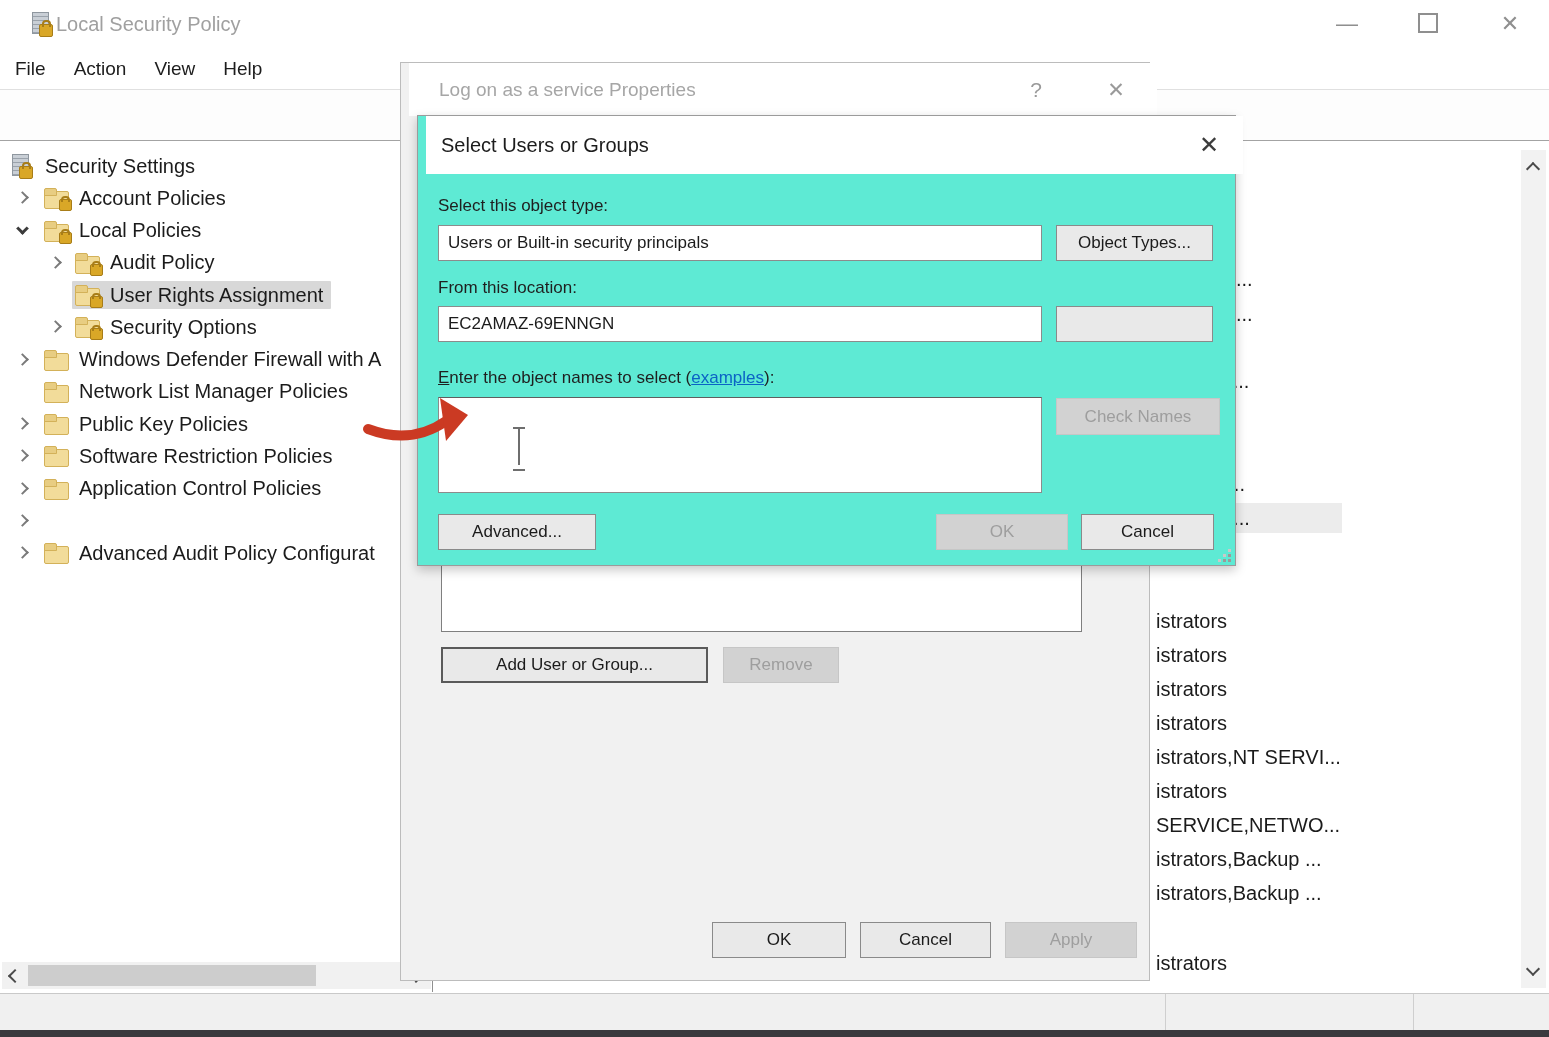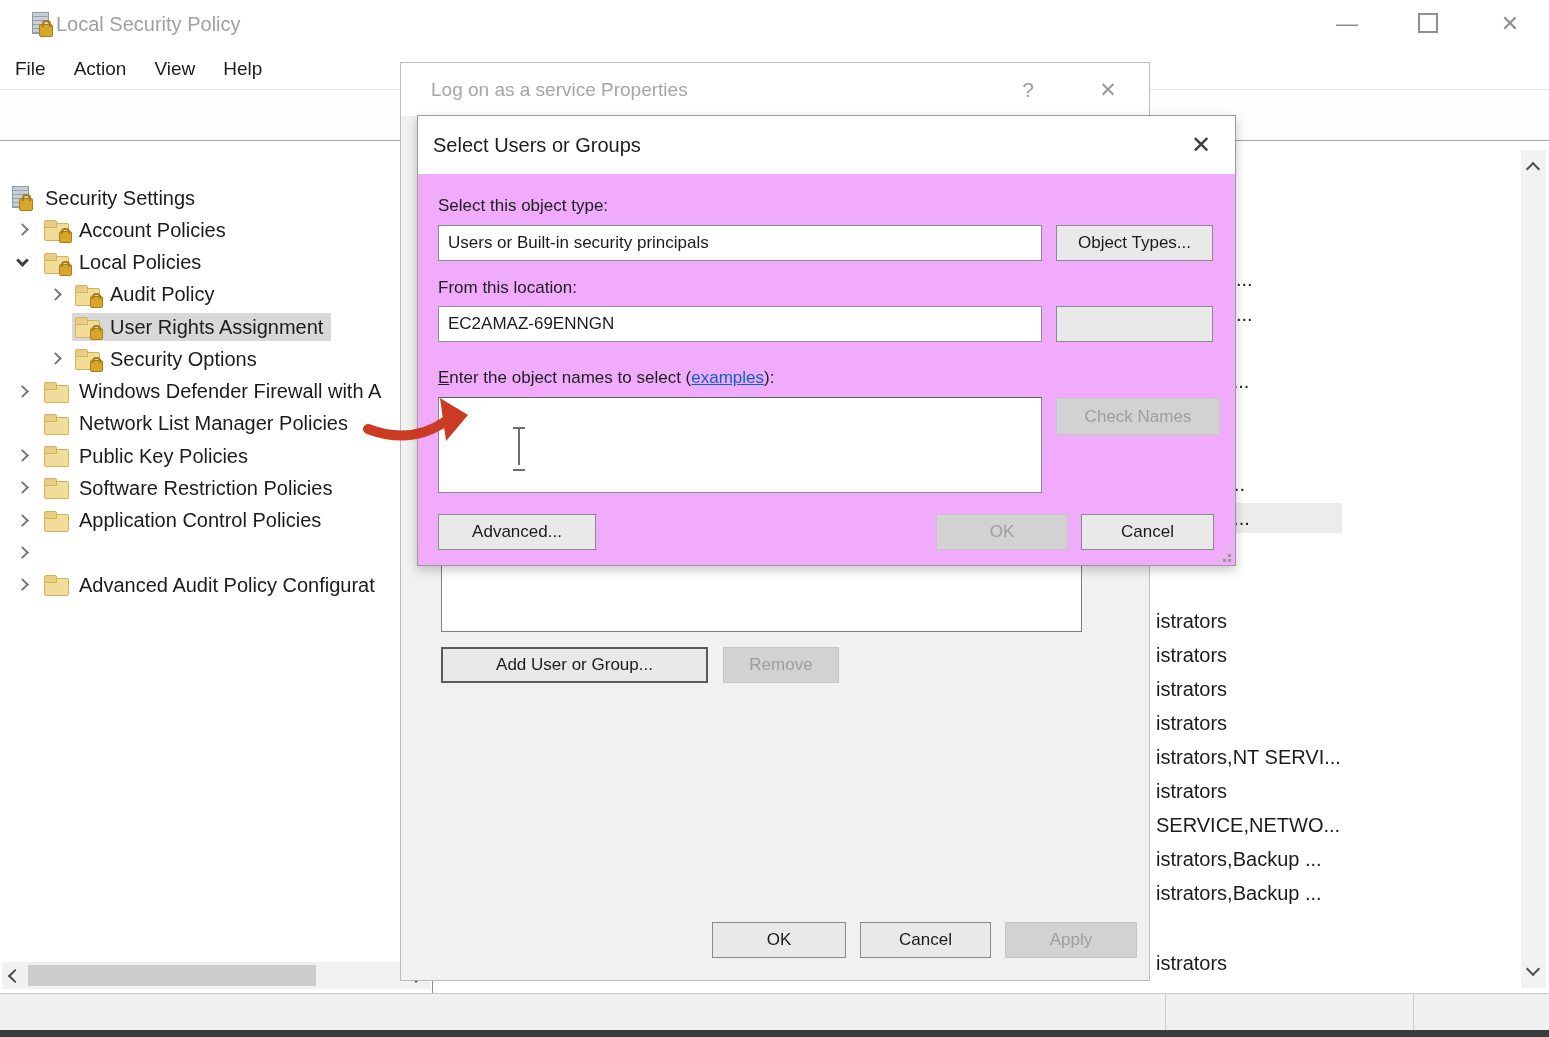--- a/index.html
+++ b/index.html
@@ -20,21 +20,21 @@
   .menubar{position:absolute;left:0;top:48px;width:1549px;height:42px;background:#fff;border-bottom:1px solid #e0e0e0;
            display:flex;align-items:center;padding-left:15px;gap:28px;box-sizing:border-box;}
   .menu-item{font-size:19px;color:#1d1d1d;}
   
   .toolbar{position:absolute;left:0;top:90px;width:1549px;height:50px;background:#fdfdfd;border-bottom:1px solid #a3a3a3;}
   .tb{position:absolute;top:97px;width:36px;height:36px;}
   .tb svg{width:100%;height:100%;}
   .tb-sep{position:absolute;top:96px;width:1px;height:38px;background:#b9b9b9;}
   .tb-hl{position:absolute;left:137px;top:93px;width:46px;height:44px;background:var(--accent,#cfe8fc);border:1px solid #8fc1ea;box-sizing:border-box;}
   
-  .tree-panel{position:absolute;left:0;top:147px;width:433px;height:845px;background:#fff;border-right:1px solid #8f8f8f;box-sizing:border-box;margin-top:32px;}
+  .tree-panel{position:absolute;left:0;top:147px;width:433px;height:845px;background:#fff;border-right:1px solid #8f8f8f;box-sizing:border-box;}
   .tree-row{position:absolute;left:0;height:32px;width:100%;}
   .expander{position:absolute;top:11px;width:9px;height:9px;box-sizing:border-box;}
   .lvl1 .expander{left:18px;} .lvl2 .expander{left:51px;}
   .expander.collapsed{border-right:2px solid #7a7a7a;border-bottom:2px solid #7a7a7a;transform:rotate(-45deg);}
   .expander.expanded{border-right:3px solid #3c3c3c;border-bottom:3px solid #3c3c3c;transform:rotate(45deg);top:9px;}
   .selwrap{position:absolute;top:2px;display:inline-flex;align-items:center;gap:9px;padding:2px 8px 2px 3px;border-radius:1px;}
   .lvl0 .selwrap{left:7px;} .lvl1 .selwrap{left:41px;} .lvl2 .selwrap{left:72px;}
   .selected .selwrap{background:var(--sel,#d8d8d8);}
   .tlabel{font-size:20px;color:#1b1b1b;white-space:nowrap;}
   .ticon{width:26px;height:24px;position:relative;flex:0 0 26px;}
@@ -55,35 +55,35 @@
   .vscroll{position:absolute;left:1084px;top:3px;width:25px;height:838px;background:#f2f2f2;}
   .arr-up{left:7px;top:14px;border-left:2.5px solid #4a4a4a;border-top:2.5px solid #4a4a4a;transform:rotate(45deg);}
   .arr-down{left:7px;bottom:14px;border-right:2.5px solid #4a4a4a;border-bottom:2.5px solid #4a4a4a;transform:rotate(45deg);}
   
   .statusbar{position:absolute;left:0;top:993px;width:1549px;height:37px;background:#f0f0f0;border-top:1px solid #c9c9c9;box-sizing:border-box;}
   .status-sep{position:absolute;top:0;width:1px;height:37px;background:#cfcfcf;}
   .bottomstrip{position:absolute;left:0;top:1030px;width:1549px;height:7px;background:#3a3a3e;}
   
   .dialog{position:absolute;box-sizing:border-box;}
   #props-dialog{left:400px;top:62px;width:750px;height:919px;background:#f1f1f1;border:1px solid #bcbcbc;z-index:5;}
-  .dlg-titlebar{position:absolute;left:0;top:0;width:100%;height:53px;background:#fff;}
+  .dlg-titlebar{position:absolute;left:8px;top:0;width:100%;height:53px;background:#fff;}
   .dlg-title{position:absolute;left:30px;top:0;line-height:53px;font-size:19px;color:#a6a6a6;white-space:nowrap;}
   .dlg-ctl{position:absolute;top:0;width:50px;height:53px;text-align:center;line-height:53px;font-size:21px;color:#9a9a9a;}
   #props-help{left:602px;} #props-close{left:682px;}
   .btn{position:absolute;box-sizing:border-box;background:#e9e9e9;border:1px solid #8a8a8a;font-family:"Liberation Sans",sans-serif;
        font-size:17px;color:#1b1b1b;text-align:center;display:flex;align-items:center;justify-content:center;}
   .btn.disabled{background:#d2d2d2;border-color:#c6c6c6;color:var(--distext,#9e9e9e);}
   .btn.focusring{border:2px solid #5a5a5a;}
   #listbox{position:absolute;left:40px;top:496px;width:641px;height:73px;background:#fff;border:1px solid #7f7f7f;box-sizing:border-box;}
   #btn-adduser{left:40px;top:584px;width:267px;height:36px;}
   #btn-remove{left:322px;top:584px;width:116px;height:36px;}
   #btn-p-ok{left:311px;top:859px;width:134px;height:36px;}
   #btn-p-cancel{left:459px;top:859px;width:131px;height:36px;}
   #btn-p-apply{left:604px;top:859px;width:132px;height:36px;}
-  #select-dialog{left:417px;top:115px;width:819px;height:451px;background:#f0abfc;border:1px solid #9b9b9b;z-index:10;
+  #select-dialog{left:417px;top:115px;width:819px;height:451px;background:#5eead4;border:1px solid #9b9b9b;z-index:10;
                  box-shadow:0 4px 10px rgba(0,0,0,0.22);}
   #select-dialog .dlg-titlebar{height:58px;}
   #sel-title{position:absolute;left:15px;top:0;line-height:58px;font-size:20px;color:#1c1c1c;}
   #sel-close{left:758px;height:58px;line-height:58px;font-size:24px;color:#3c3c3c;}
   .lbl{position:absolute;font-size:17px;color:#1f1f1f;white-space:nowrap;}
   .field{position:absolute;box-sizing:border-box;background:#fff;border:1px solid #8c8c8c;font-size:17px;color:#1b1b1b;
          display:flex;align-items:center;padding-left:9px;white-space:nowrap;}
   #fld-objtype{left:20px;top:109px;width:604px;height:36px;}
   #btn-objtypes{left:638px;top:109px;width:157px;height:36px;}
   #lbl-objtype{left:20px;top:80px;}

